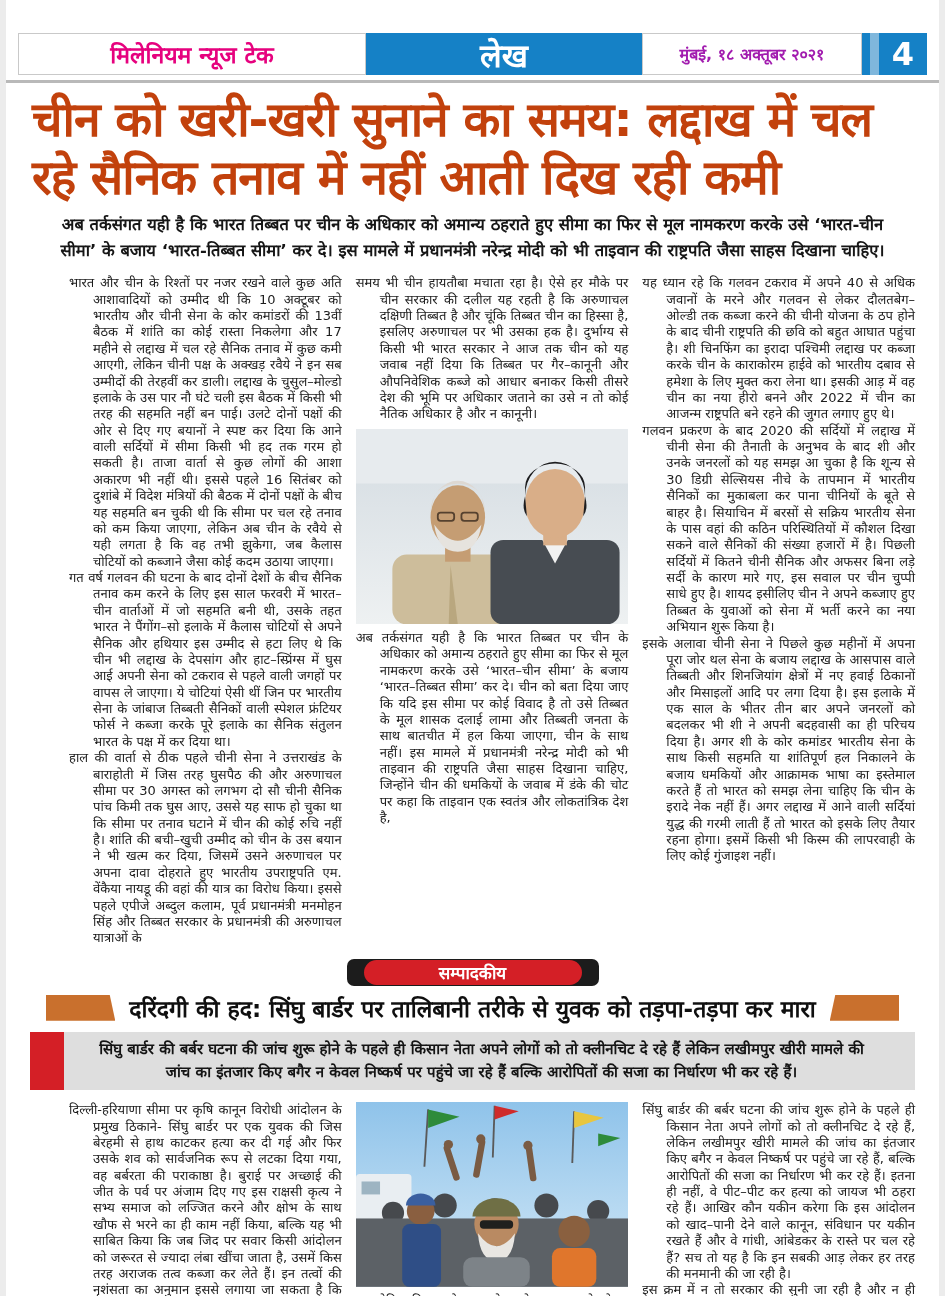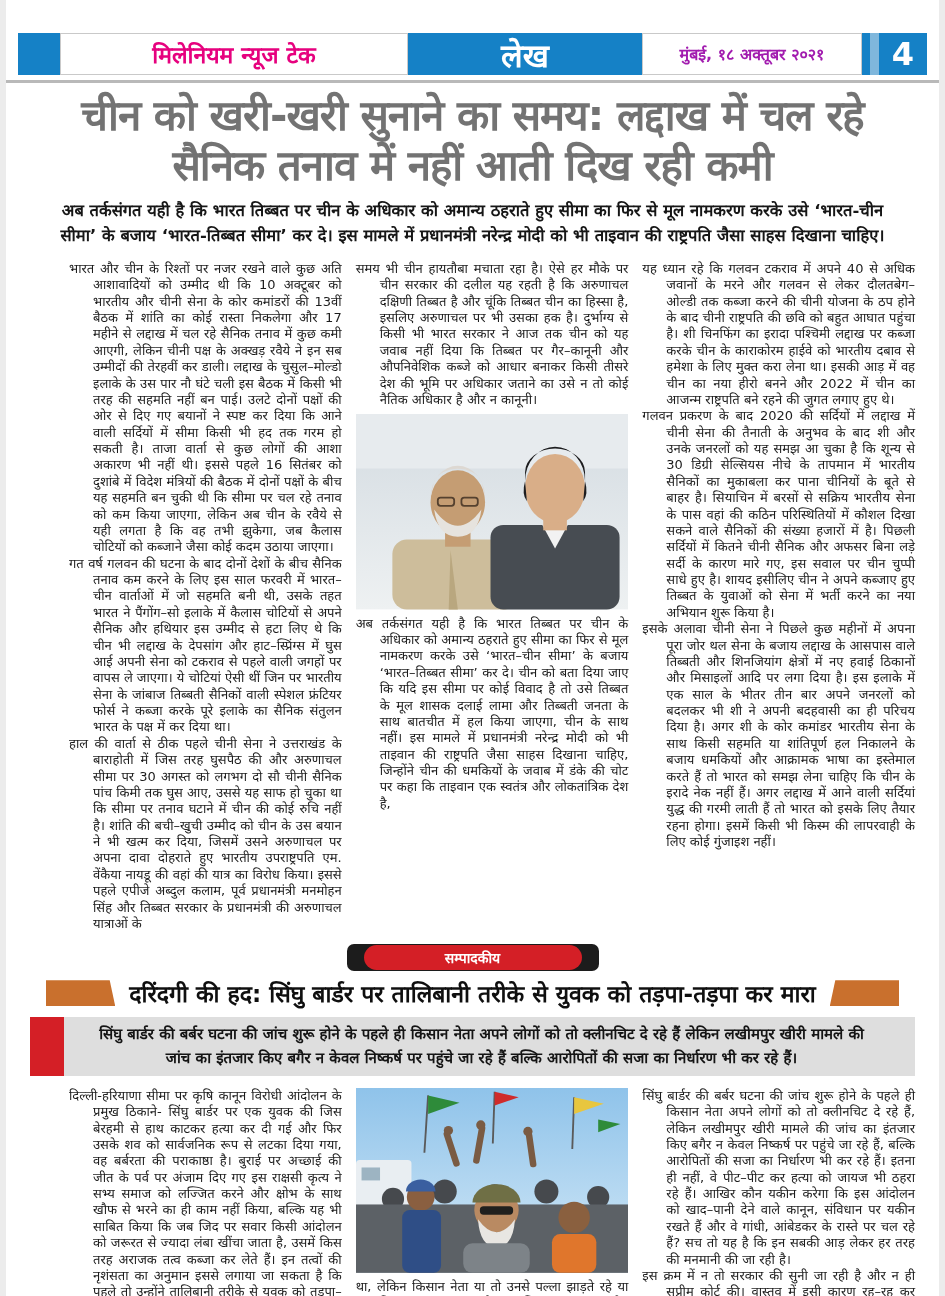--- a/index.html
+++ b/index.html
@@ -5,56 +5,56 @@
   html,body{margin:0;padding:0;background:#e9e9e9;}
   .page{
     position:relative;width:945px;min-height:1296px;margin:0 auto;
     background:#ffffff;box-sizing:border-box;
     border-left:6px solid #ececec;border-right:6px solid #ececec;
     font-family:"DejaVu Sans","Liberation Sans",sans-serif;
     color:#1a1a1a;padding-top:33px;padding-bottom:14px;overflow:hidden;
   }
   
   .topbar{display:flex;align-items:stretch;height:42px;margin:0 12px 0 12px;
-    background:var(--header-blue,#1581c6);padding-left:42px;}
+    background:var(--header-blue,#1581c6);}
   .masthead-box{width:348px;background:#fff;border:1px solid #c9c9c9;
     display:flex;align-items:center;justify-content:center;box-sizing:border-box;}
   .masthead{color:var(--masthead-pink,#e6017e);font-weight:bold;font-size:23px;letter-spacing:0;}
   .section-mid{flex:1;display:flex;align-items:center;justify-content:center;}
   .section-label{color:#fff;font-weight:bold;font-size:32px;}
   .date-box{width:220px;background:#fff;border:1px solid #c9c9c9;
     display:flex;align-items:center;justify-content:center;box-sizing:border-box;}
   .dateline{font-weight:bold;font-size:16px;color:#a21caf;}
   .pageno-stripe{width:9px;background:#7fb7dc;margin-left:8px;}
   .pageno-box{width:48px;display:flex;align-items:center;justify-content:center;}
   .pageno{color:#fff;font-weight:bold;font-size:32px;}
   .header-rule{height:3px;background:#b9b9b9;border:none;margin:5px 0 2px 0;}
   
   .main-headline{
-    margin:8px 26px 4px 26px;text-align:center;font-size:42px;line-height:1.2;
-    font-weight:800;letter-spacing:-1px;color:#737373;
+    margin:8px 26px 4px 26px;text-align:left;font-size:48px;line-height:1.2;
+    font-weight:800;letter-spacing:-1px;color:#c2410c;
   }
   .main-standfirst{
     margin:6px 46px 12px 46px;text-align:center;font-weight:bold;
     font-size:16.5px;line-height:1.55;color:#161616;
   }
   .cols{display:flex;gap:14px;padding:0 24px;margin-left:39px;}
   .col{flex:1;min-width:0;}
   .col p{
     margin:0;font-size:13px;line-height:1.26;text-align:justify;
     padding-left:24px;text-indent:-24px;color:#1c1c1c;
   }
   .photo{display:block;width:100%;height:auto;margin:6px 0 6px 0;}
   
   .edit-band{position:relative;width:252px;height:27px;margin:12px auto 4px auto;
     background:#1c1c1c;border-radius:7px;}
   .edit-band-red{position:absolute;left:17px;right:17px;top:1px;bottom:1px;
     background:var(--editorial-red,#d41f26);border-radius:13px;}
   .edit-label{position:absolute;inset:0;display:flex;align-items:center;justify-content:center;
-    color:#fff;font-weight:bold;font-size:14px;}
+    color:#fff;font-weight:bold;font-size:17px;}
   
   .headline2-row{display:flex;align-items:center;gap:14px;padding:2px 40px;}
   .orange-bar{flex:1;height:26px;background:var(--accent-orange,#c9702d);}
   .orange-bar.left{clip-path:polygon(0 0,92% 0,100% 100%,0 100%);}
   .orange-bar.right{clip-path:polygon(8% 0,100% 0,100% 100%,0 100%);}
   .editorial-headline{margin:0;font-size:23px;font-weight:800;color:#0f0f0f;white-space:nowrap;}
   .gray-strip{position:relative;margin:6px 24px 0 24px;background:#dedede;
     padding:6px 46px 6px 64px;}
   .red-block{position:absolute;left:0;top:0;bottom:0;width:34px;
     background:var(--editorial-red,#d41f26);}

